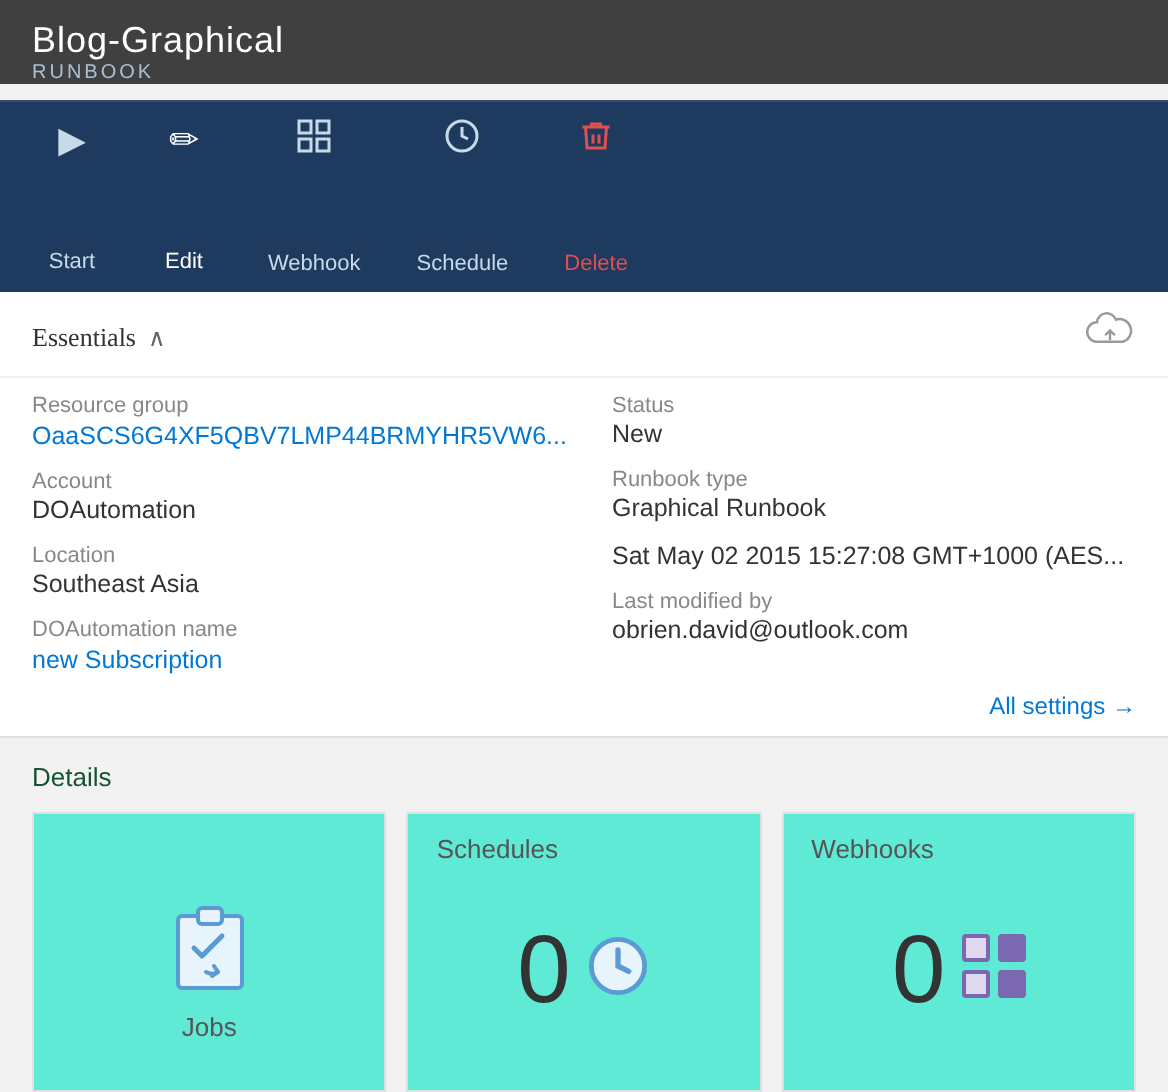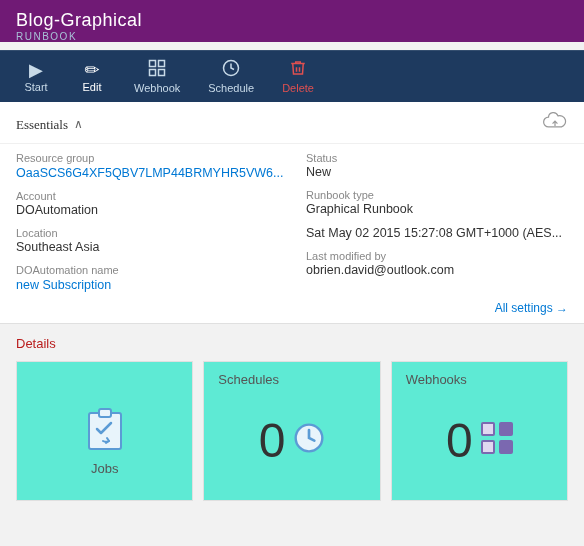--- a/index.html
+++ b/index.html
@@ -7,21 +7,21 @@
       font-family: 'Segoe UI', Arial, sans-serif;
       font-size: 13px;
       background: #f2f2f2;
       width: 584px;
       height: 546px;
       overflow: hidden;
     }
 
     
     .header {
-      background: #701a75;
+      background: #404040;
       color: white;
       padding: 10px 16px 0 16px;
     }
     .header-title {
       font-size: 18px;
       font-weight: 300;
       letter-spacing: 0.5px;
     }
     .header-subtitle {
       font-size: 10px;
@@ -54,20 +54,21 @@
     .toolbar-item.danger {
       color: #e05050;
     }
     .toolbar-icon {
       font-size: 18px;
       margin-bottom: 2px;
       line-height: 1;
     }
     .toolbar-label {
       font-size: 11px;
+      margin-top: 44px;
     }
 
     
     .essentials-panel {
       background: white;
       border-bottom: 1px solid #e0e0e0;
       padding: 0;
     }
     .essentials-header {
       display: flex;
@@ -141,21 +142,21 @@
       font-size: 12px;
     }
 
     
     .details-section {
       padding: 12px 16px;
     }
     .details-title {
       font-size: 13px;
       font-weight: 500;
-      color: #b91c1c;
+      color: #14532d;
       margin-bottom: 10px;
     }
     .cards-row {
       display: flex;
       gap: 10px;
     }
     .card {
       flex: 1;
       border: 1px solid #e0e0e0;
       background: #5eead4;

